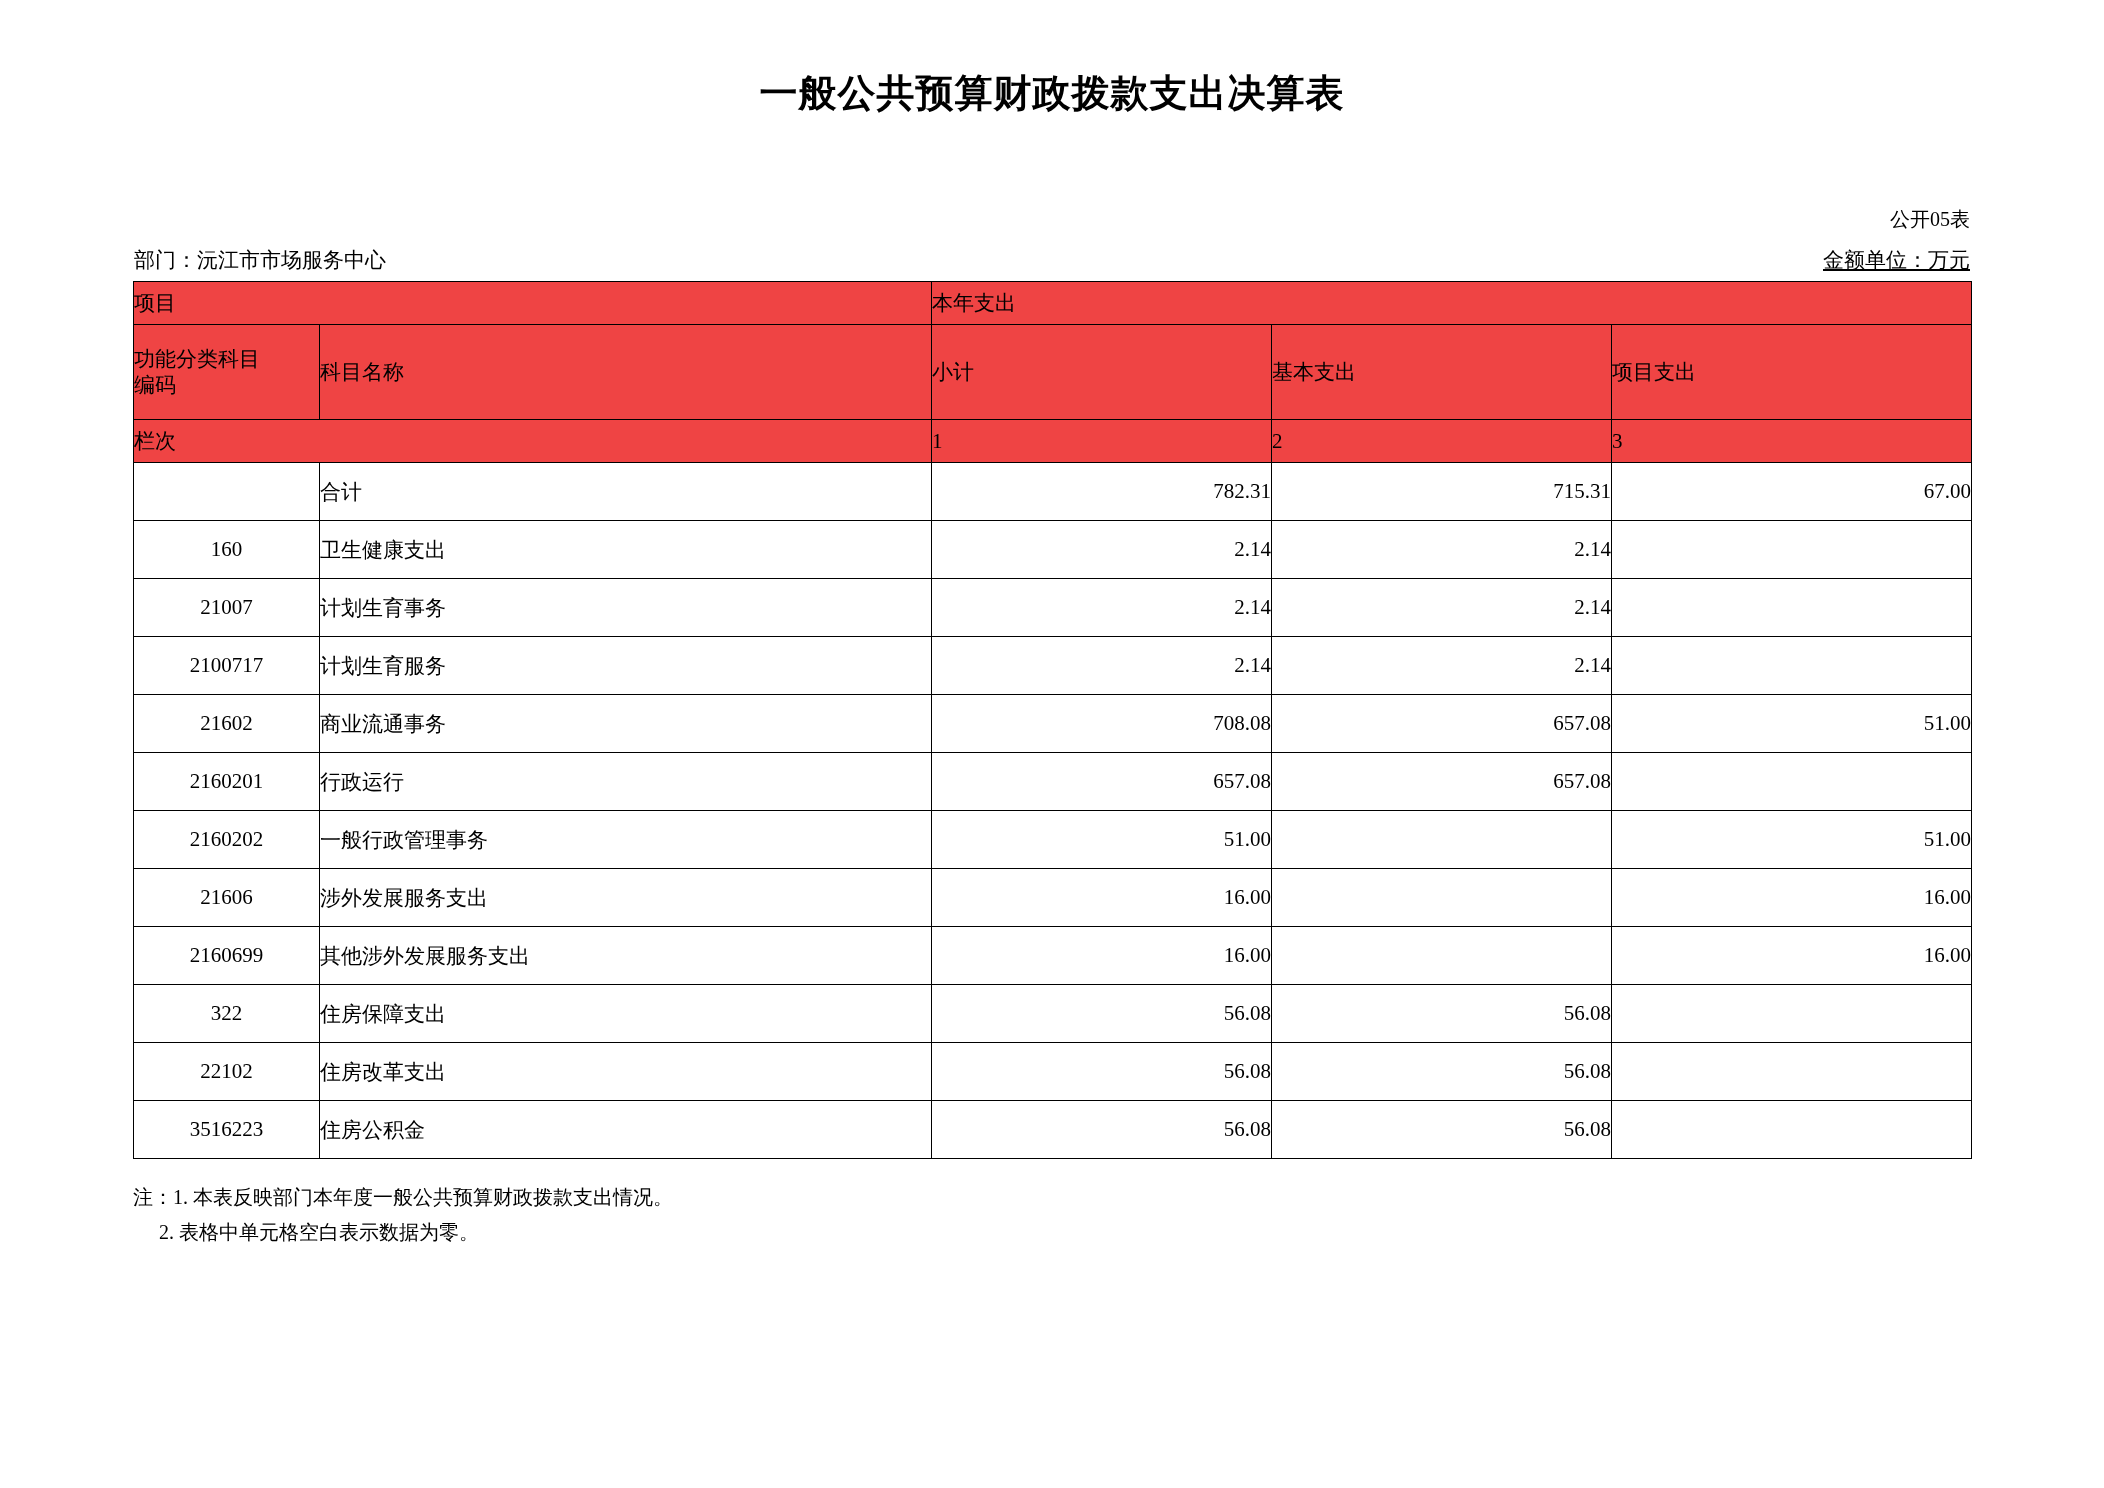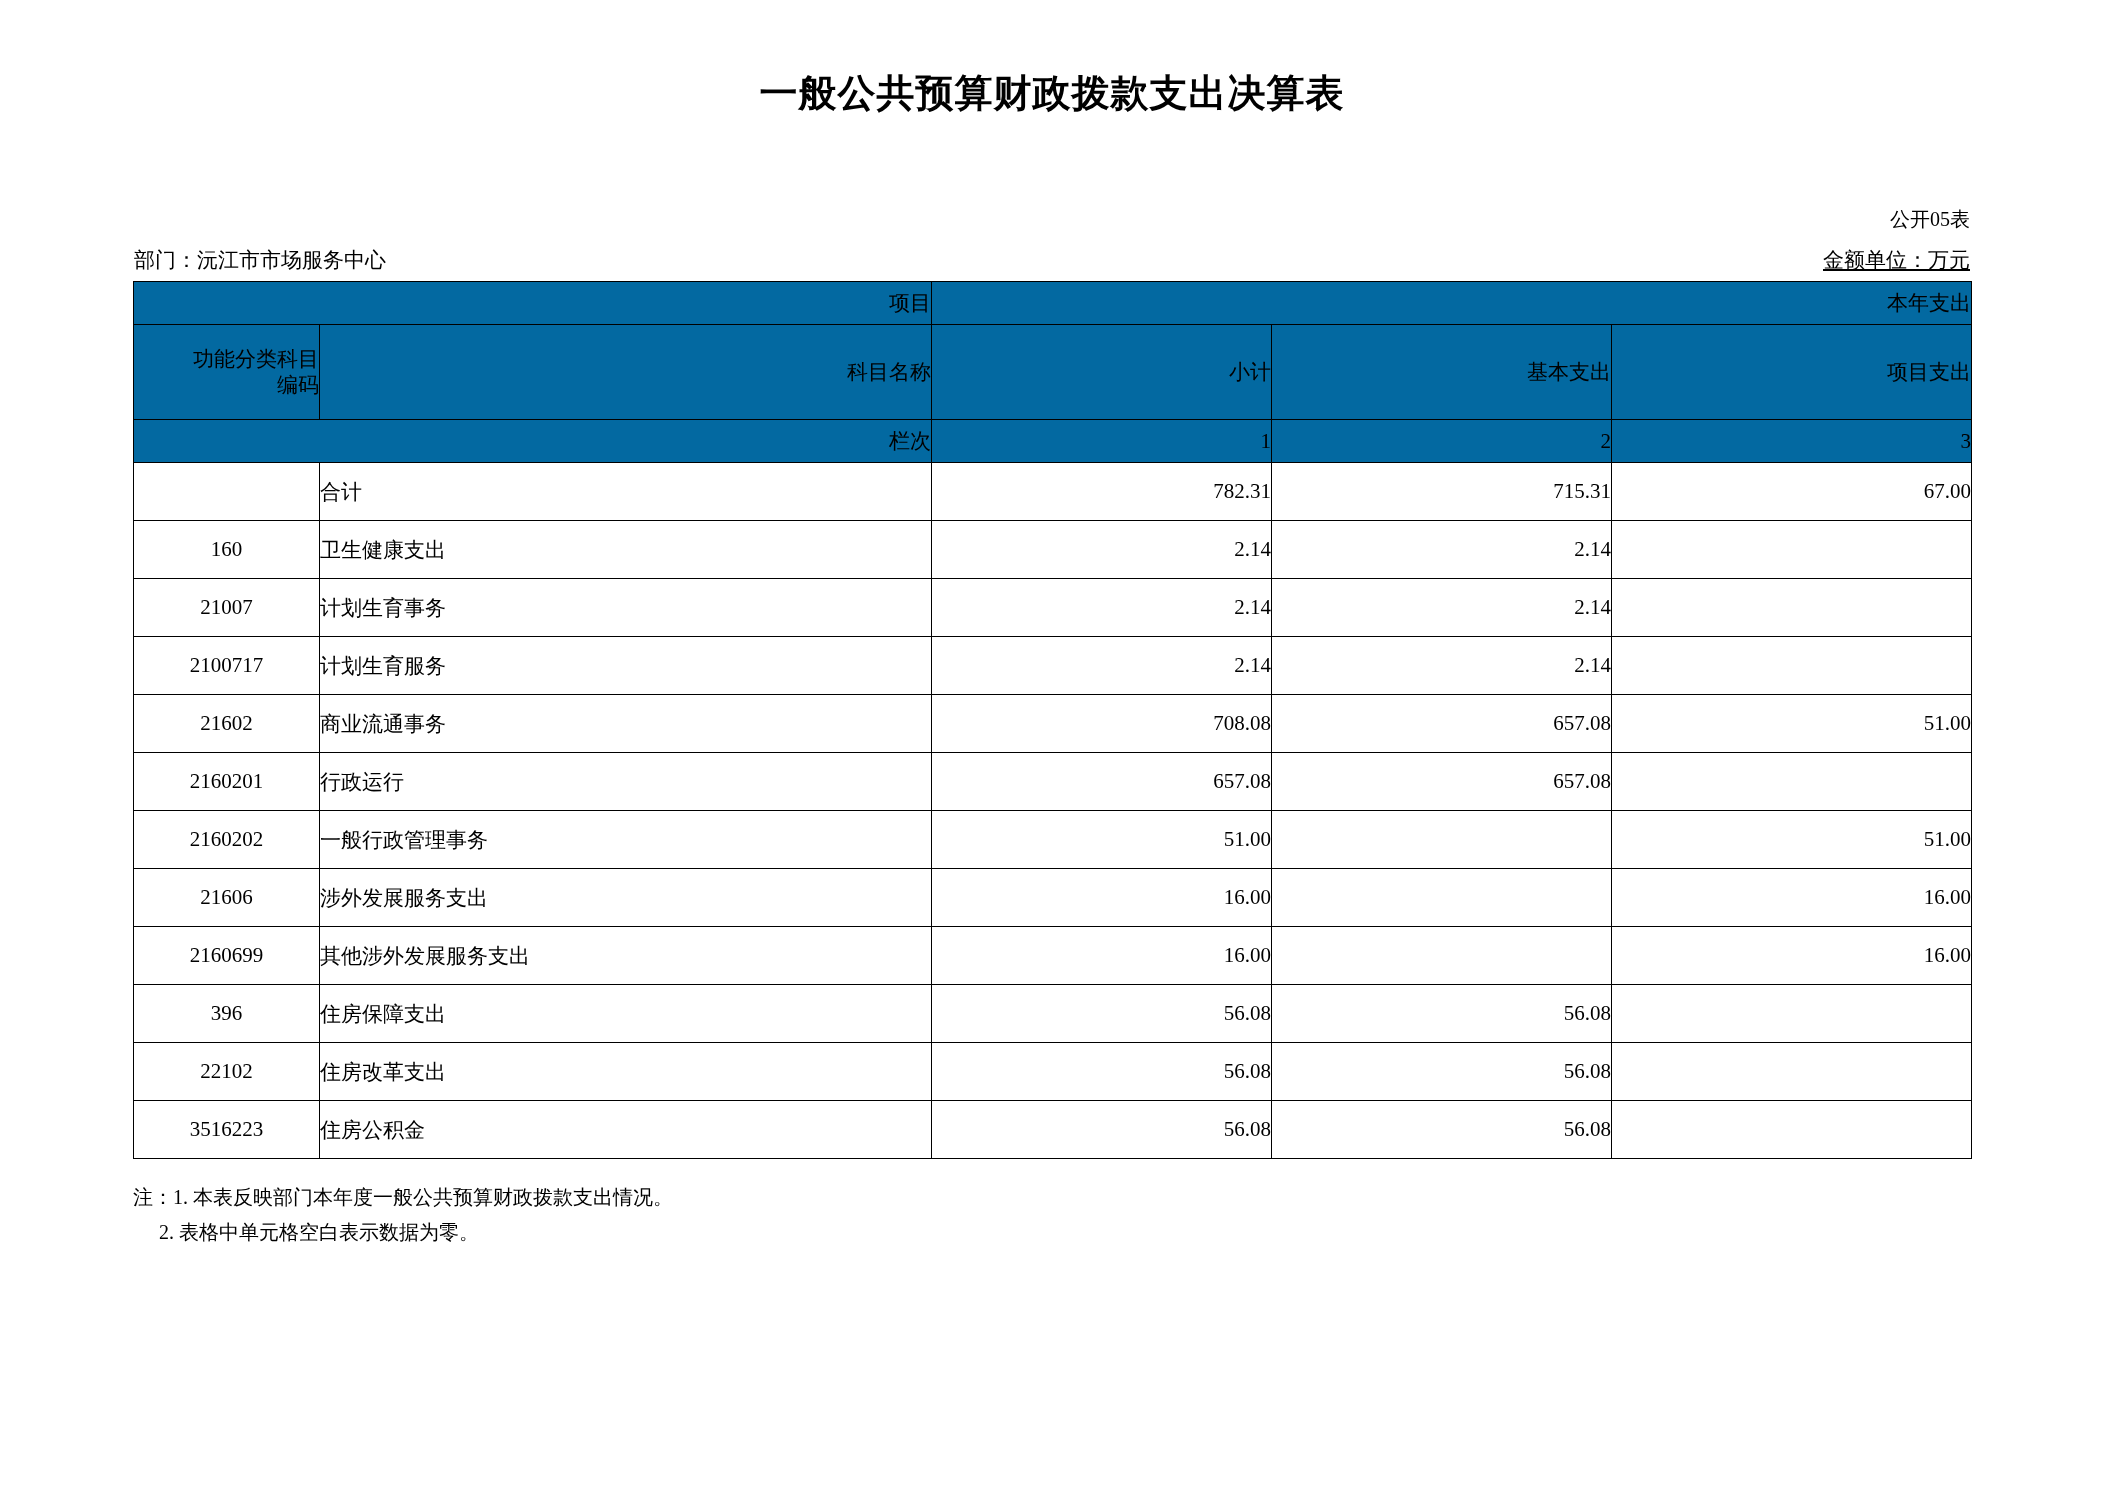--- a/index.html
+++ b/index.html
@@ -64,22 +64,22 @@
     width: 1838px;
   }
   table.fin td, table.fin th {
     border: 1px solid #000000;
     font-weight: normal;
     font-size: 21px;
     padding: 0;
     vertical-align: middle;
   }
   .hdr {
-    background: #0369a1;
-    text-align: right;
+    background: #ef4444;
+    text-align: left;
   }
   .hdr-mid {
     height: 94px;
   }
   .hdr-short {
     height: 42px;
   }
   .hdr-mid span, .hdr-tall span {
     display: block;
     line-height: 1.25;
@@ -217,21 +217,21 @@
         <td class="num">16.00</td>
       </tr>
       <tr>
         <td class="code">2160699</td>
         <td class="name">其他涉外发展服务支出</td>
         <td class="num">16.00</td>
         <td class="num"></td>
         <td class="num">16.00</td>
       </tr>
       <tr>
-        <td class="code">396</td>
+        <td class="code">322</td>
         <td class="name">住房保障支出</td>
         <td class="num">56.08</td>
         <td class="num">56.08</td>
         <td class="num"></td>
       </tr>
       <tr>
         <td class="code">22102</td>
         <td class="name">住房改革支出</td>
         <td class="num">56.08</td>
         <td class="num">56.08</td>

